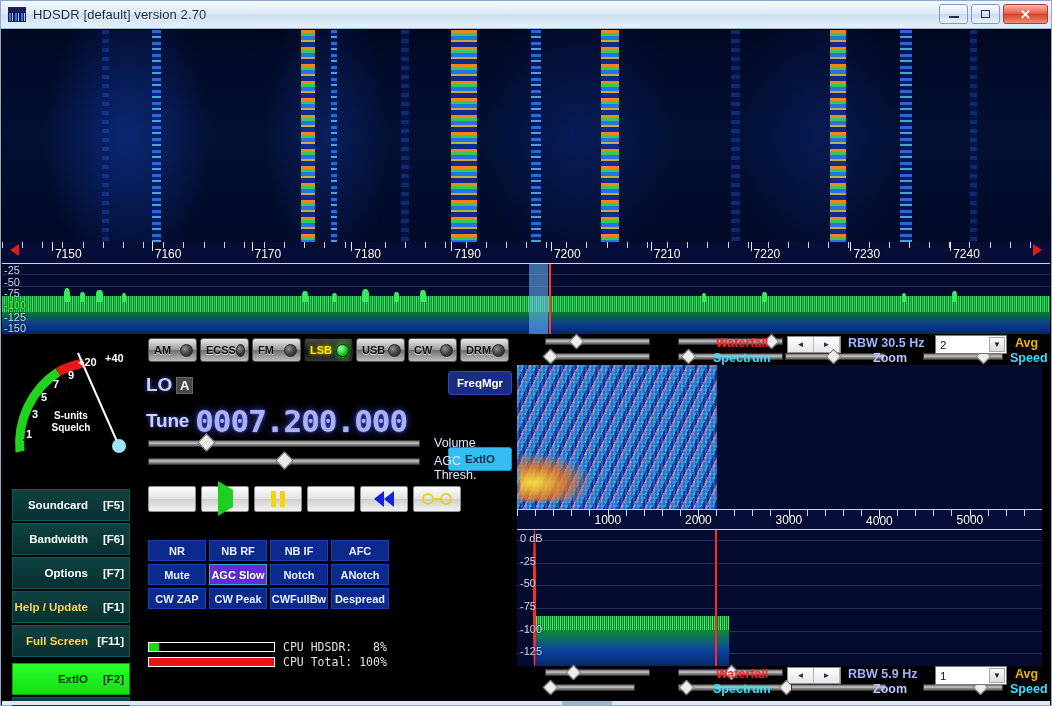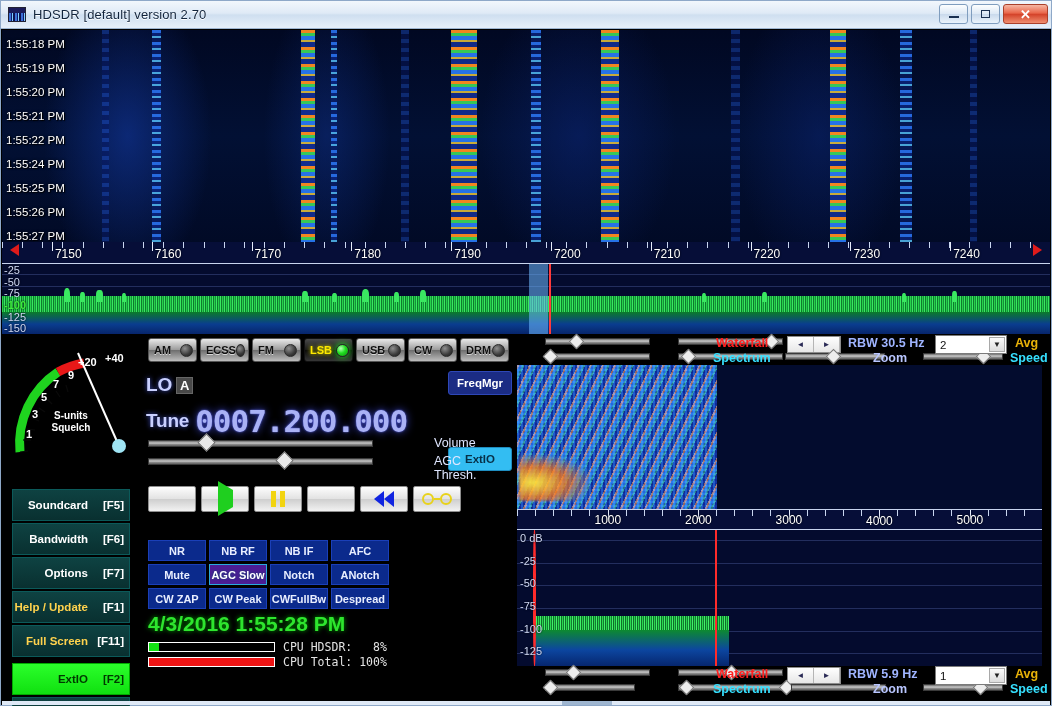--- a/index.html
+++ b/index.html
@@ -220,21 +220,21 @@
     line-height:34px;
   }
   .side-btn {
     position:absolute; width:64px; height:24px; border-radius:3px;
     display:flex; align-items:center; justify-content:center;
     font-size:11.5px; font-weight:bold; color:#fff; cursor:pointer;
   }
   .side-btn.freqmgr { left:308px; top:37px; background:#1b2c84; border:1px solid #2e47b8; }
   .side-btn.extio   { left:308px; top:73px; background:#33bdf2; border:1px solid #1e8dc0; color:#073047;margin-top:40px; }
 
-  .slider-row { position:absolute; left:8px; width:225px; height:14px;padding-left:28px; }
+  .slider-row { position:absolute; left:8px; width:272px; height:14px;padding-left:28px; }
   .slider-track {
     position:absolute; left:0; right:0; top:4px; height:7px;
     background: linear-gradient(to bottom,#6d6d6d,#cfcfcf 45%,#9a9a9a 55%,#5d5d5d);
     border:1px solid #3a3a3a;
   }
   .slider-knob {
     position:absolute; top:0; width:13px; height:13px; background:#e8e8e8;
     transform: rotate(45deg); border:1px solid #666;
   }
   .slider-label { position:absolute; left:286px; color:#dfe6ff; font-size:12.5px; }
@@ -255,21 +255,21 @@
   .ic-tape { display:flex; align-items:center; }
   .ic-tape i { display:block;width:12px;height:12px;border:2.5px solid #e8d21a;border-radius:50%; }
   .ic-tape b { display:block;width:6px;height:2.5px;background:#e8d21a; }
 
   .dsp-grid { position:absolute; left:8px; top:206px; display:grid; grid-template-columns: repeat(4, 58px); gap:3px; }
   .dsp-btn {
     height:21px; background:#0b2a8c; border:1px solid #1a3fb8;
     color:#e8eeff; font-size:11px; font-weight:bold;
     display:flex; align-items:center; justify-content:center; cursor:pointer;
   }
-  .dsp-btn.on { background:#4c1d95; border-color:#2aa8e0; color:#fff; text-shadow:0 0 3px #0a4a70; }
+  .dsp-btn.on { background:#6d28d9; border-color:#2aa8e0; color:#fff; text-shadow:0 0 3px #0a4a70; }
 
   .clock {
     position:absolute; left:8px; top:278px; color:#2ee52e;
     font-size:21px; font-weight:bold; text-shadow:0 0 5px #0a0;
   }
   .cpu-wrap { position:absolute; left:8px; top:307px; width:280px; }
   .cpu-row { display:flex; align-items:center; height:12px; margin-bottom:3px; }
   .cpu-bar { width:127px; height:10px; border:1px solid #fff; background:#000; }
   .cpu-fill { height:100%; }
   .cpu-txt { margin-left:8px; color:#e2e2e2; font-size:11.5px; font-family:"DejaVu Sans Mono", monospace; white-space:pre; }
@@ -395,31 +395,20 @@
         <div class="streak hot" style="left: 299.429px; width: 14px;"></div>
         <div class="streak " style="left: 329.371px; width: 6px;"></div>
         <div class="streak dim" style="left: 399.238px; width: 8px;"></div>
         <div class="streak hot" style="left: 449.143px; width: 26px;"></div>
         <div class="streak " style="left: 528.99px; width: 10px;"></div>
         <div class="streak hot" style="left: 598.857px; width: 18px;"></div>
         <div class="streak dim" style="left: 728.61px; width: 9px;"></div>
         <div class="streak hot" style="left: 828.419px; width: 16px;"></div>
         <div class="streak " style="left: 898.286px; width: 12px;"></div>
         <div class="streak dim" style="left: 968.152px; width: 7px;"></div>
-      </div>
-    <div class="wf-times" id="wf-times">
-        <div class="wf-time">1:55:18 PM</div>
-        <div class="wf-time">1:55:19 PM</div>
-        <div class="wf-time">1:55:20 PM</div>
-        <div class="wf-time">1:55:21 PM</div>
-        <div class="wf-time">1:55:22 PM</div>
-        <div class="wf-time">1:55:24 PM</div>
-        <div class="wf-time">1:55:25 PM</div>
-        <div class="wf-time">1:55:26 PM</div>
-        <div class="wf-time">1:55:27 PM</div>
       </div>
   </div>
 
   <div id="rf-scale">
     <div class="tickrow" id="rf-ticks">
         <div class="tick" style="left: 0px;"></div>
         <div class="tick" style="left: 20.1538px;"></div>
         <div class="tick" style="left: 40.3077px;"></div>
         <div class="tick" style="left: 60.4615px;"></div>
         <div class="tick" style="left: 80.6154px;"></div>
@@ -701,21 +690,20 @@
           <div class="dsp-btn">Mute</div>
           <div class="dsp-btn on">AGC Slow</div>
           <div class="dsp-btn">Notch</div>
           <div class="dsp-btn">ANotch</div>
           <div class="dsp-btn">CW ZAP</div>
           <div class="dsp-btn">CW Peak</div>
           <div class="dsp-btn">CWFullBw</div>
           <div class="dsp-btn">Despread</div>
         </div>
 
-      <div class="clock">4/3/2016 1:55:28 PM</div>
       <div class="cpu-wrap">
         <div class="cpu-row">
           <div class="cpu-bar">
             <div class="cpu-fill" id="cpu1" style="width: 8%; background: rgb(19, 224, 19);"></div>
           </div>
           <div class="cpu-txt">CPU HDSDR:   8%</div>
         </div>
         <div class="cpu-row">
           <div class="cpu-bar">
             <div class="cpu-fill" id="cpu2" style="width: 100%; background: rgb(238, 20, 20);"></div>

